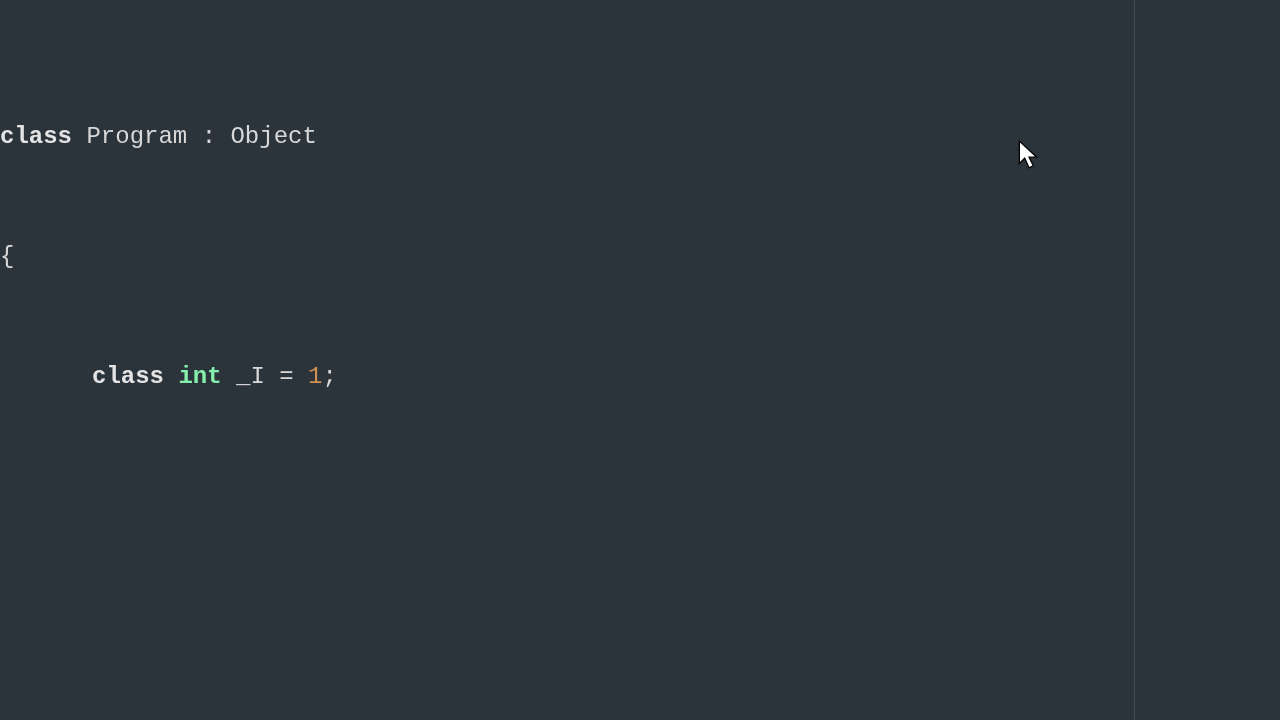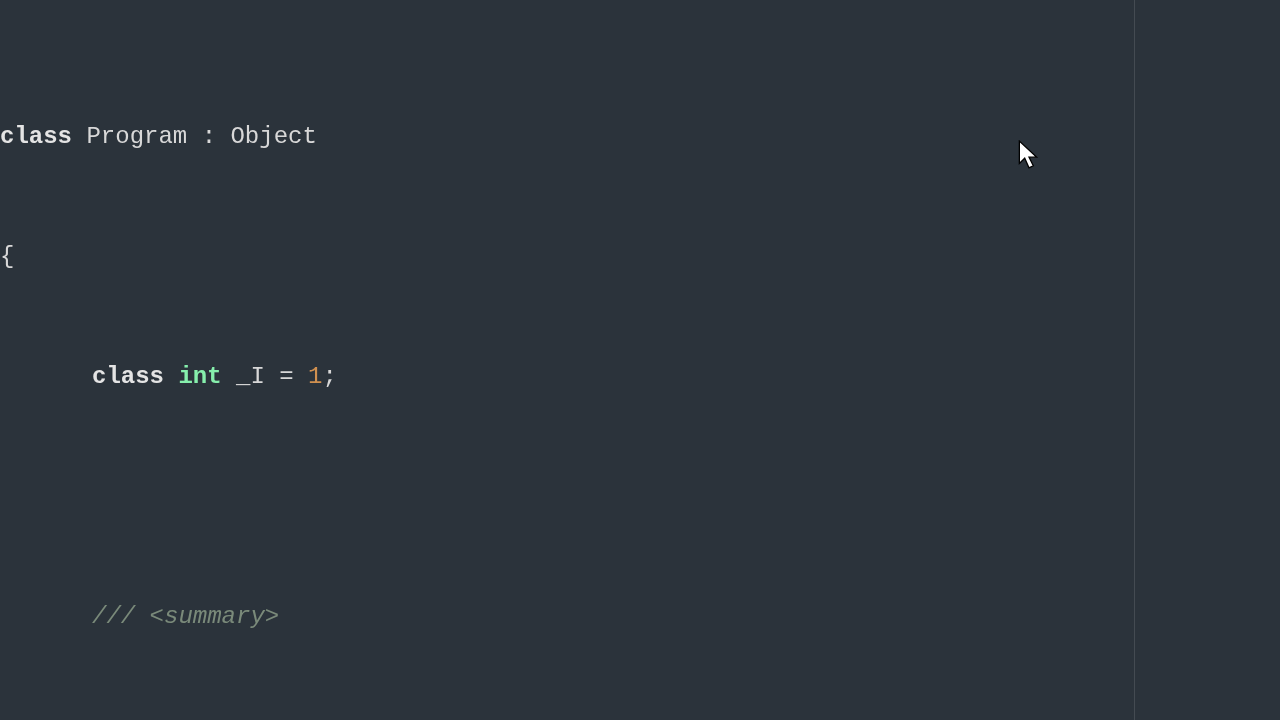--- a/index.html
+++ b/index.html
@@ -55,21 +55,20 @@
   <div class="ruler"></div>
 
   <div class="line"><span class="kw">class </span><span class="plain">Program : Object</span></div>
 
   <div class="line"><span class="plain">{</span></div>
 
   <div class="line indent1"><span class="kw">class </span><span class="type">int </span><span class="plain">_I = </span><span class="number">1</span><span class="plain">;</span></div>
 
   <div class="line"></div>
 
-  <div class="line indent1"><span class="comment">/// &lt;summary&gt;</span></div>
 
   
 
   
 
   
 
   
 
   

